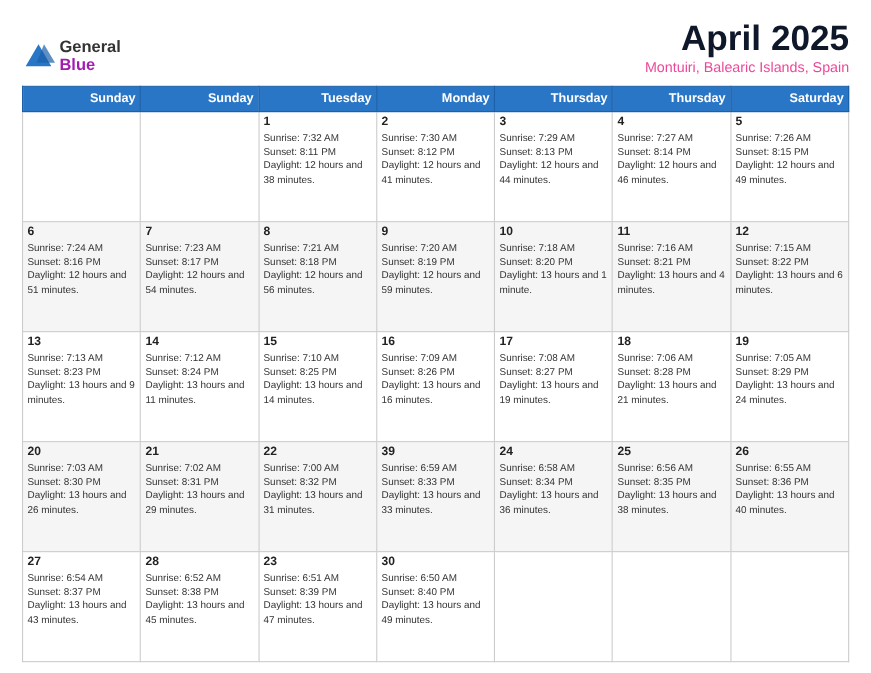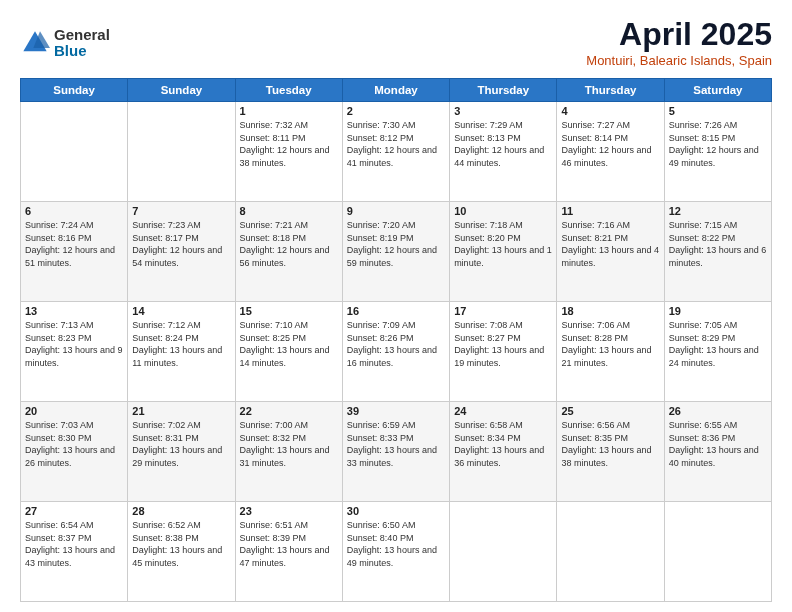--- a/index.html
+++ b/index.html
@@ -13,76 +13,76 @@
     .page {
       width: 792px;
       height: 612px;
       padding: 18px 20px 10px 20px;
       display: flex;
       flex-direction: column;
     }
     .header {
       display: flex;
       justify-content: space-between;
-      align-items: center;
+      align-items: flex-end;
       margin-bottom: 10px;
     }
     .logo {
       display: flex;
       align-items: center;
       gap: 4px;
     }
     .logo-text {
       display: flex;
       flex-direction: column;
       line-height: 1.1;
     }
     .logo-general {
       font-size: 15px;
       font-weight: bold;
       color: #333;
     }
     .logo-blue {
       font-size: 15px;
       font-weight: bold;
-      color: #0369a1;
+      color: #a21caf;
     }
     .logo-icon {
       width: 30px;
       height: 30px;
     }
     .title-block {
       text-align: right;
     }
     .month-title {
       font-size: 32px;
       font-weight: bold;
       color: #0f172a;
       line-height: 1;
     }
     .subtitle {
       font-size: 13px;
-      color: #c2410c;
+      color: #ec4899;
       margin-top: 3px;
     }
     .calendar {
       flex: 1;
       border: 1px solid #ccc;
       border-collapse: collapse;
       width: 100%;
       table-layout: fixed;
     }
     .calendar thead th {
       background: #2a76c6;
       color: #fff;
       font-size: 11.5px;
       font-weight: bold;
       padding: 5px 4px;
       border: 1px solid #1a5fa8;
-      text-align: center;
+      text-align: right;
     }
     .calendar tbody td {
       border: 1px solid #ccc;
       vertical-align: top;
       padding: 3px 4px;
       font-size: 9.5px;
       color: #333;
       height: 82px;
       background: #fff;
     }

